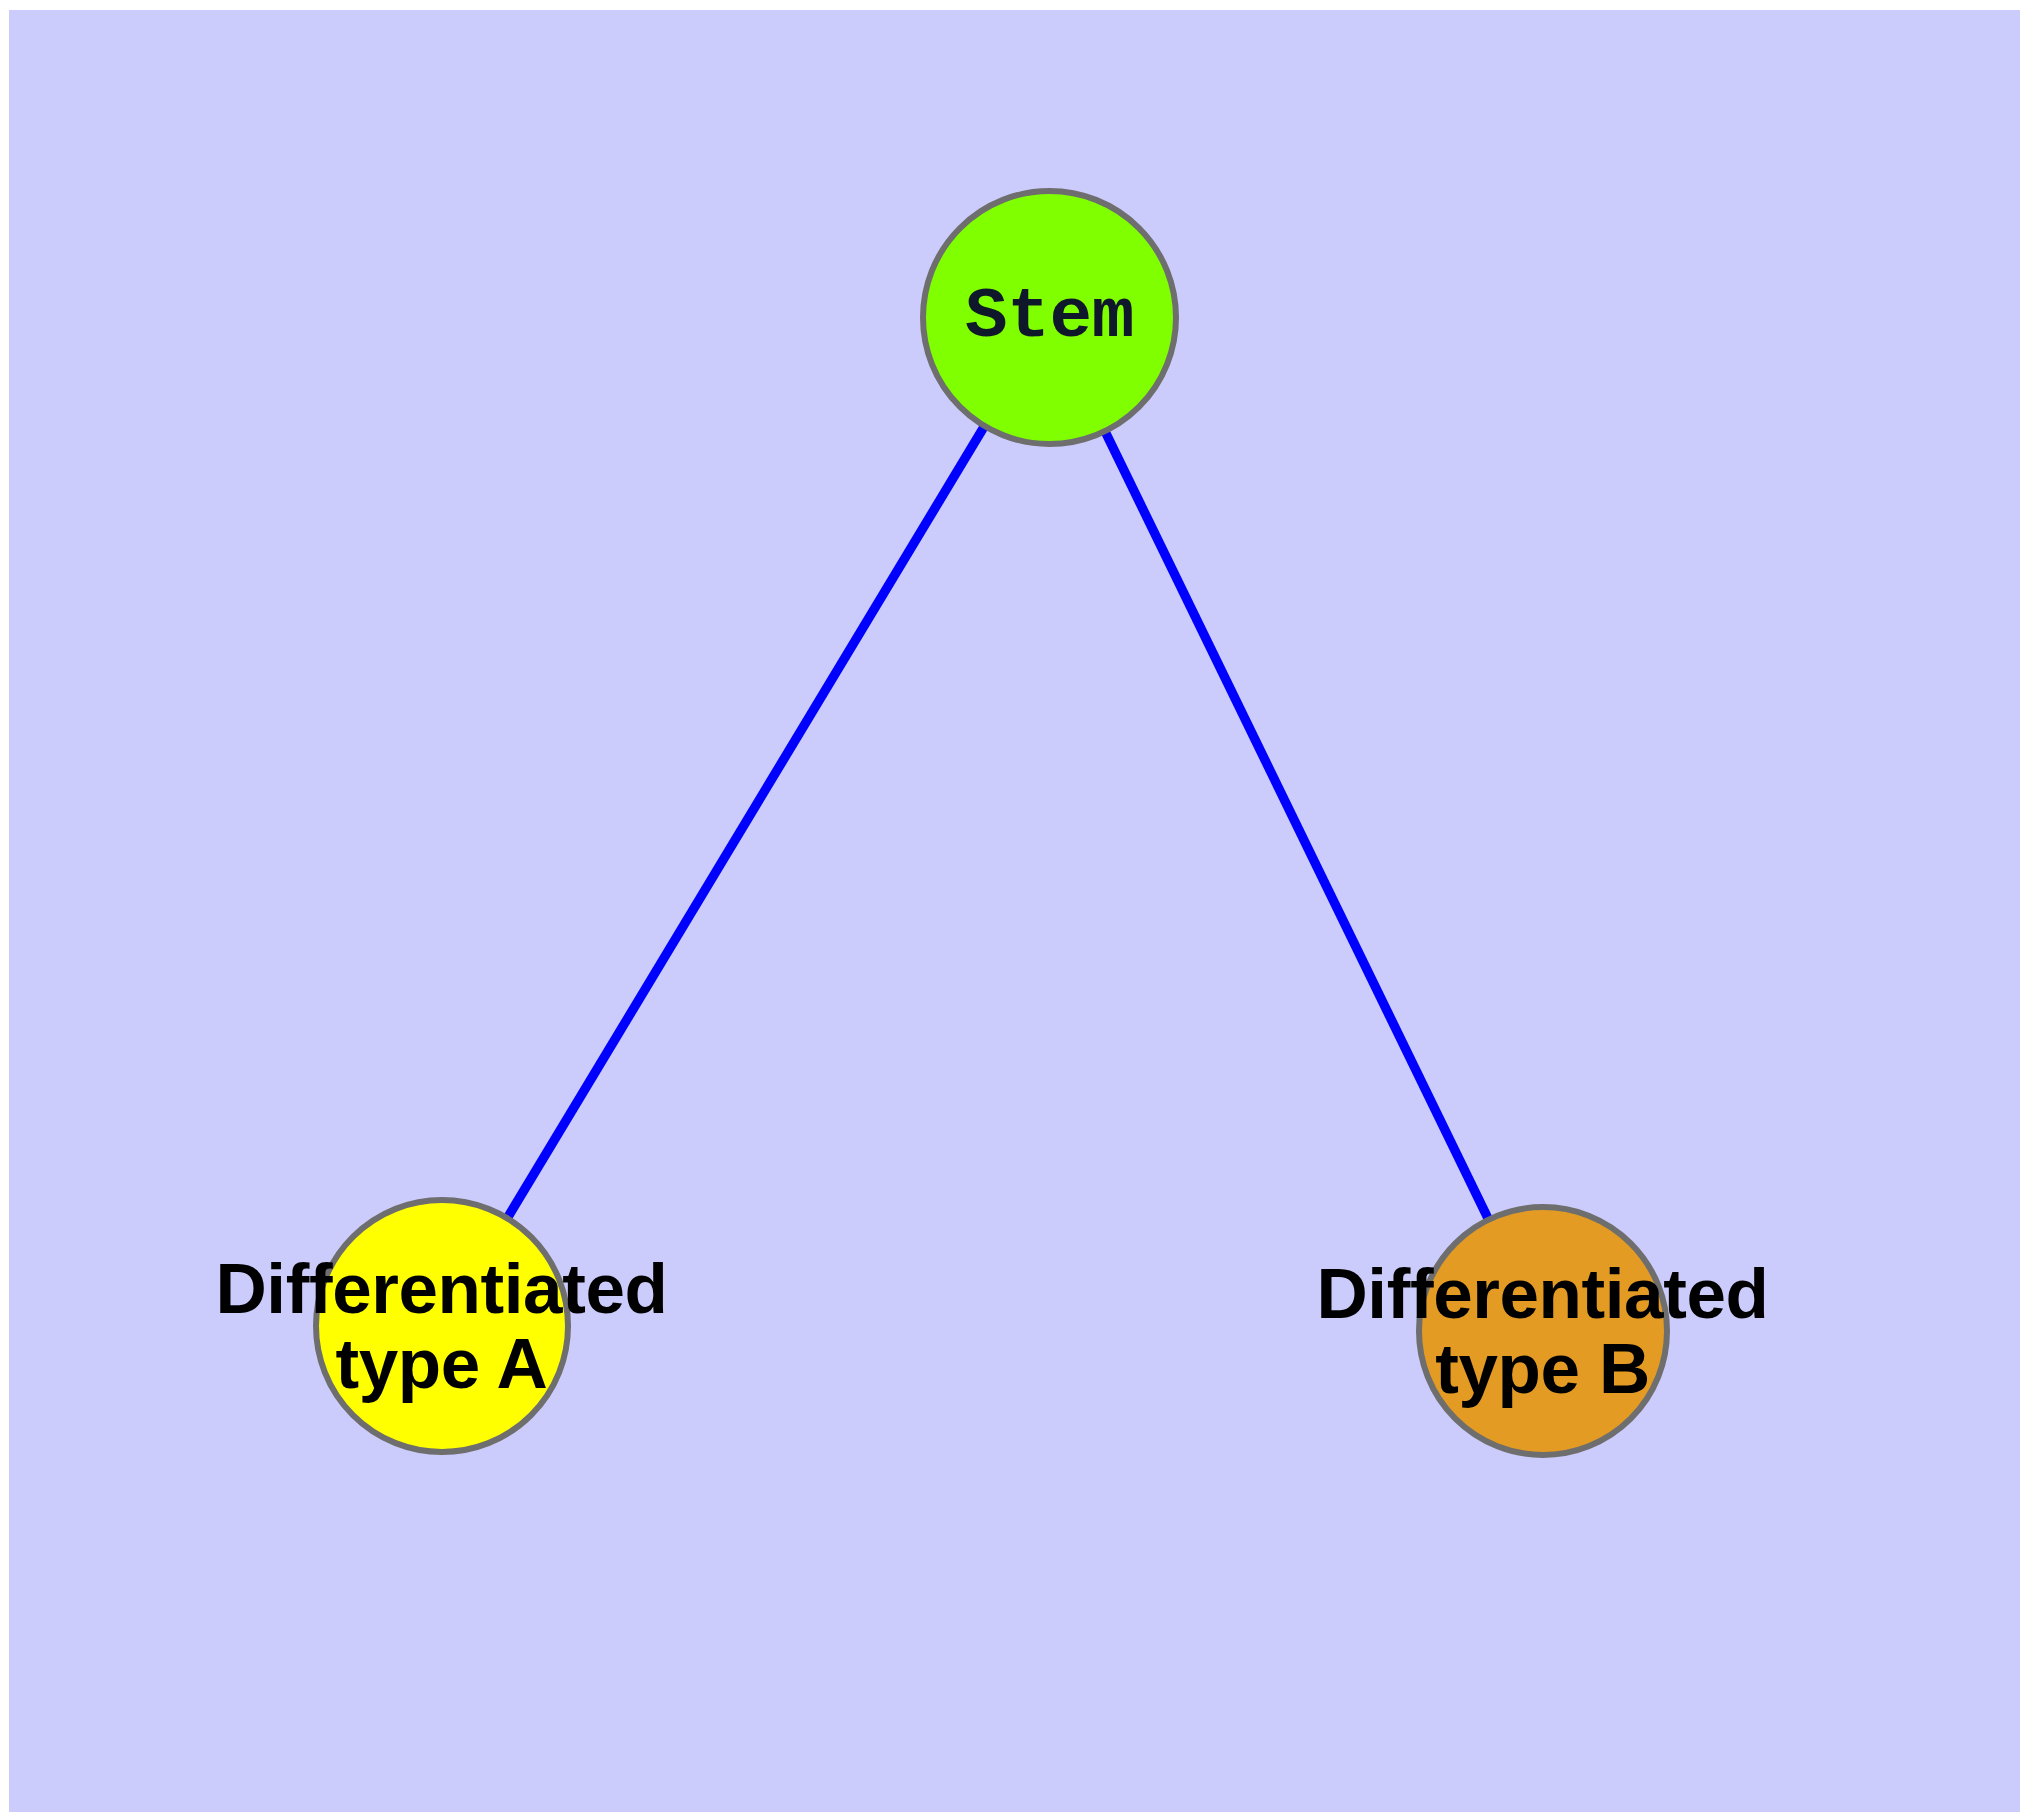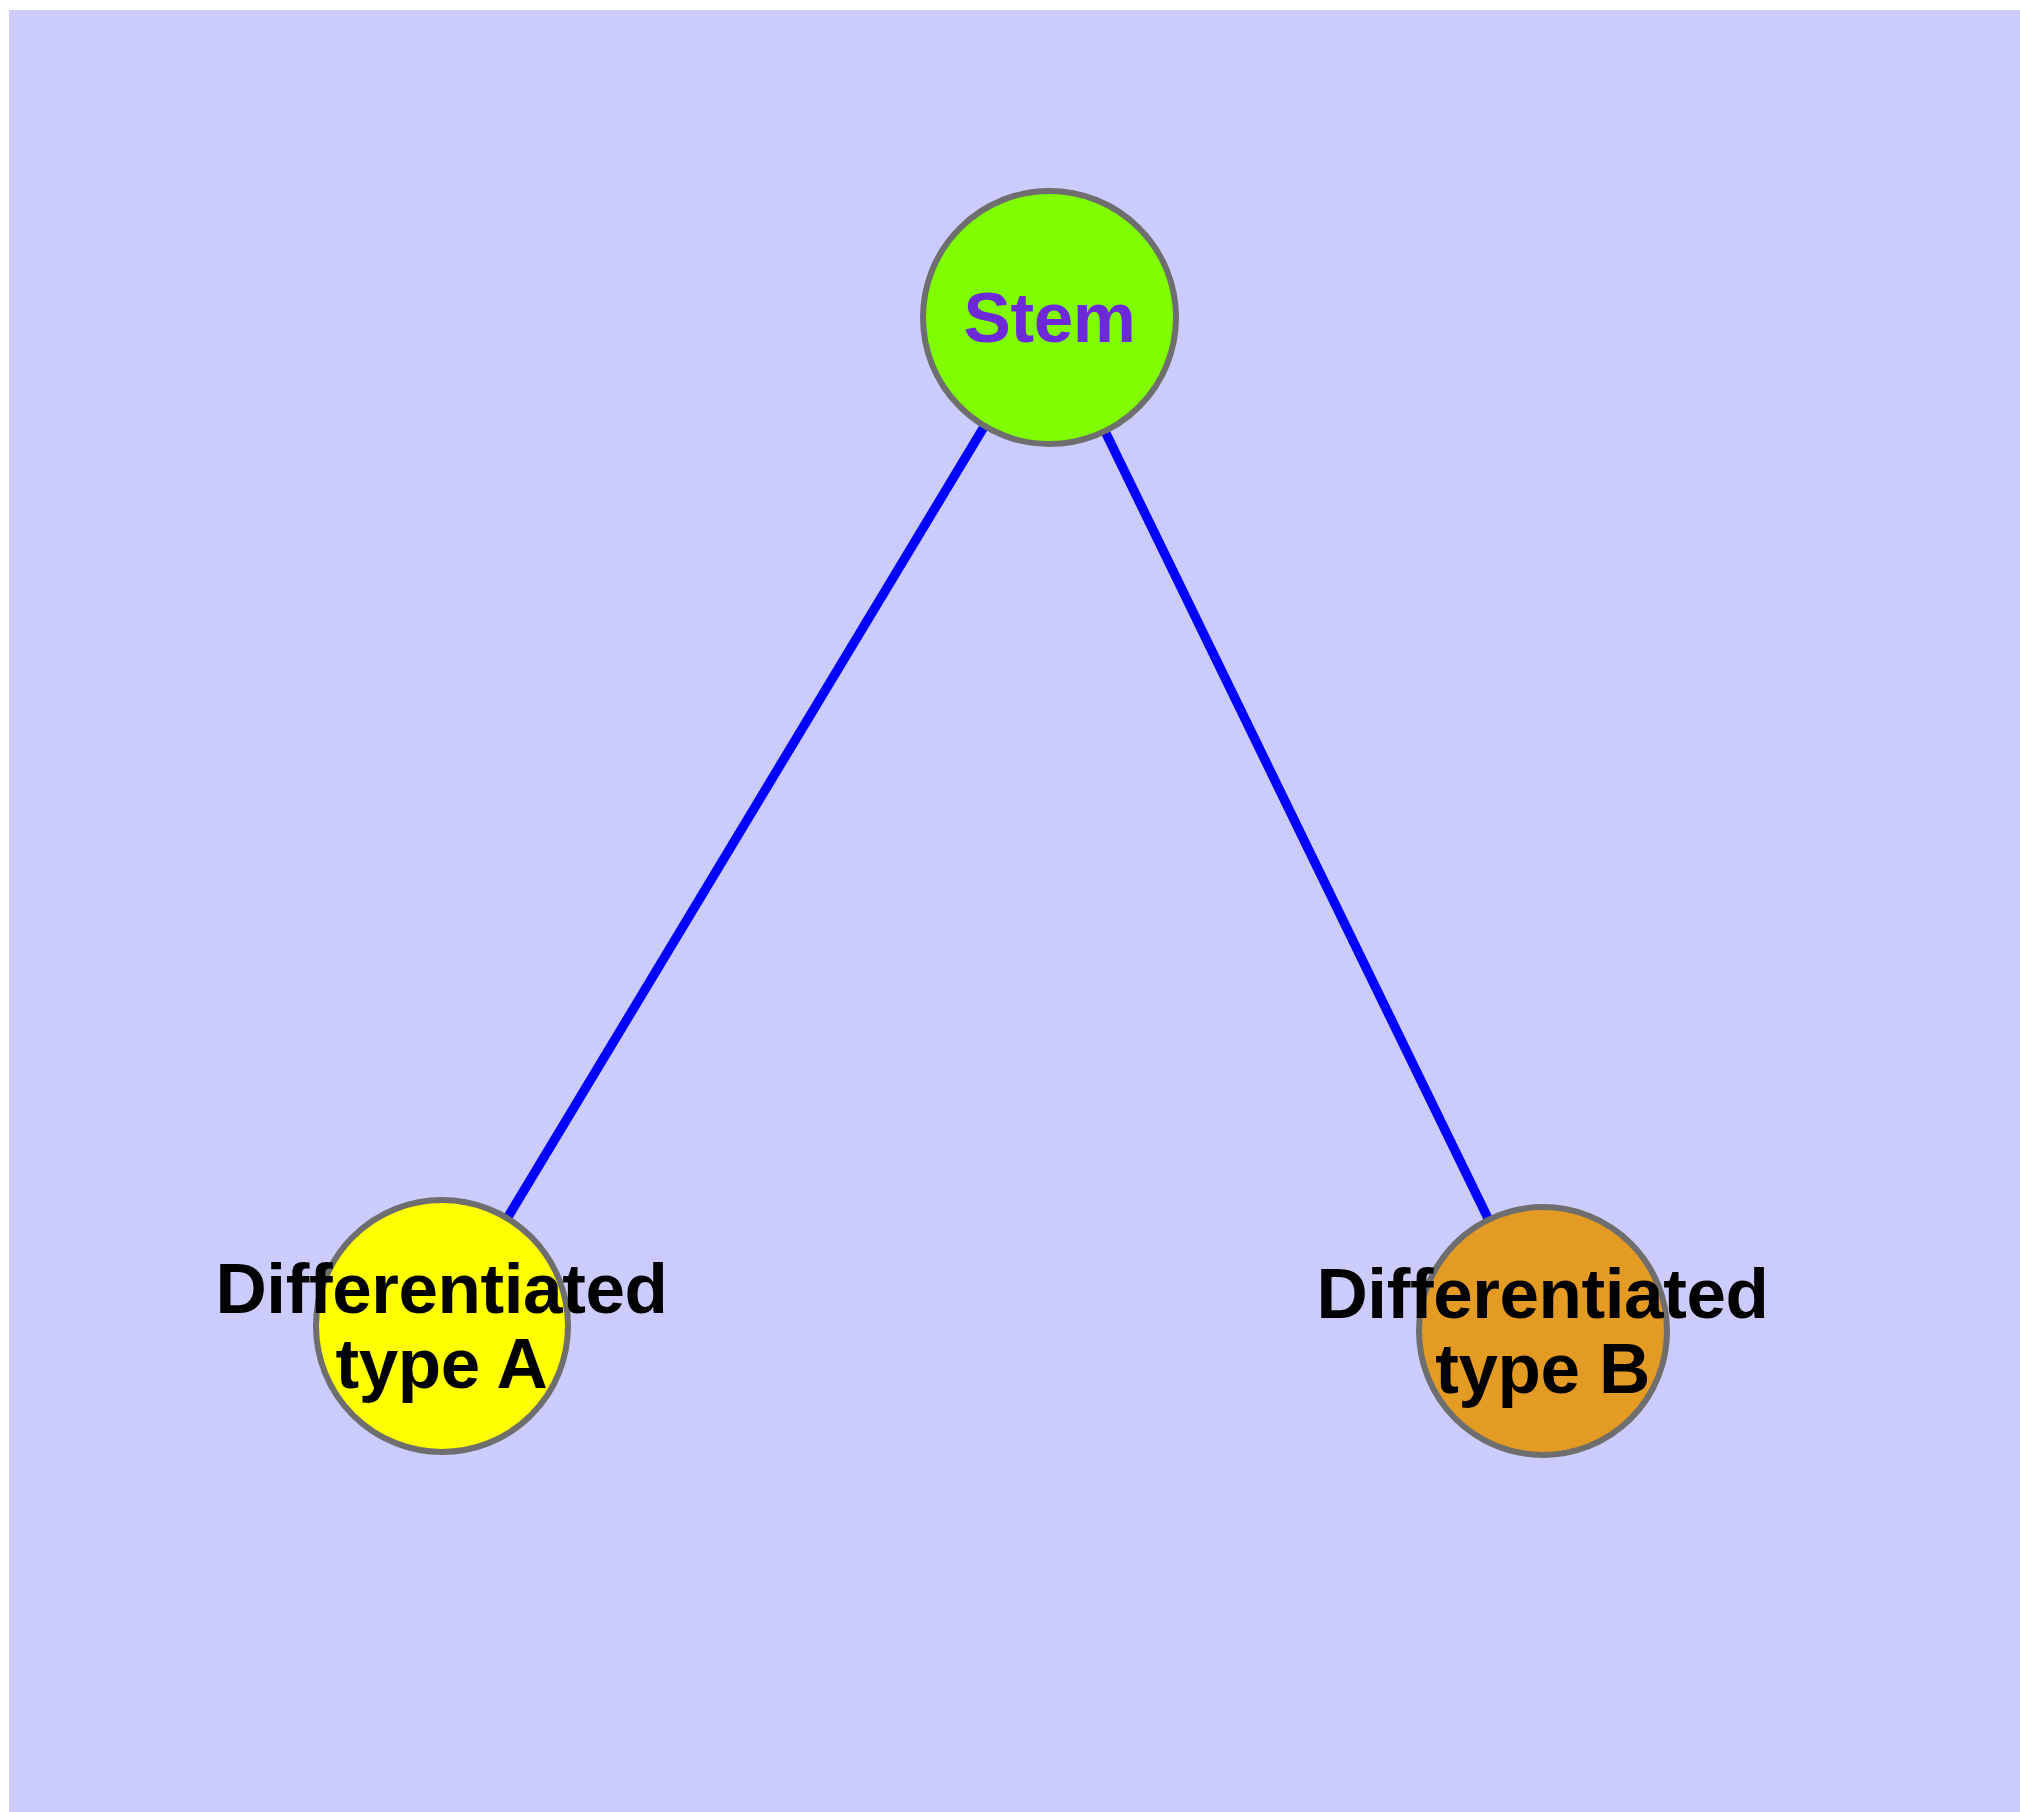--- a/index.html
+++ b/index.html
@@ -78,21 +78,21 @@
   <div id="graph-plot">
 
     <svg id="edge-layer" viewBox="0 0 2374 2126" preserveAspectRatio="none" xmlns="http://www.w3.org/2000/svg">
       <line class="graph-edge" x1="1228" y1="363" x2="511" y2="1553" stroke="#0000ff" stroke-width="11"></line>
       <line class="graph-edge" x1="1228" y1="363" x2="1810" y2="1559" stroke="#0000ff" stroke-width="11"></line>
     </svg>
 
     <div id="node-layer">
 
       <div class="node node-stem" style="left: 911px; top: 178px; width: 259px; height: 259px; background: rgb(127, 255, 0); border-color: rgb(110, 110, 110);"></div>
-      <div class="node-label" style="left: 1041px; top: 308px; color: #6d28d9;">Stem</div>
+      <div class="node-label" style="left: 1041px; top: 308px; color: #0f172a; font-family: Liberation Mono, monospace;">Stem</div>
 
       <div class="node node-diff-a" style="left: 304px; top: 1187px; width: 258px; height: 258px; background: rgb(255, 255, 0); border-color: rgb(110, 110, 110);"></div>
       <div class="node-label" style="left: 433px; top: 1316px; color: rgb(0, 0, 0);">Differentiated
 type A</div>
 
       <div class="node node-diff-b" style="left: 1407px; top: 1194px; width: 254px; height: 254px; background: rgb(227, 155, 35); border-color: rgb(110, 110, 110);"></div>
       <div class="node-label" style="left: 1534px; top: 1321px; color: rgb(0, 0, 0);">Differentiated
 type B</div>
 
     </div>

